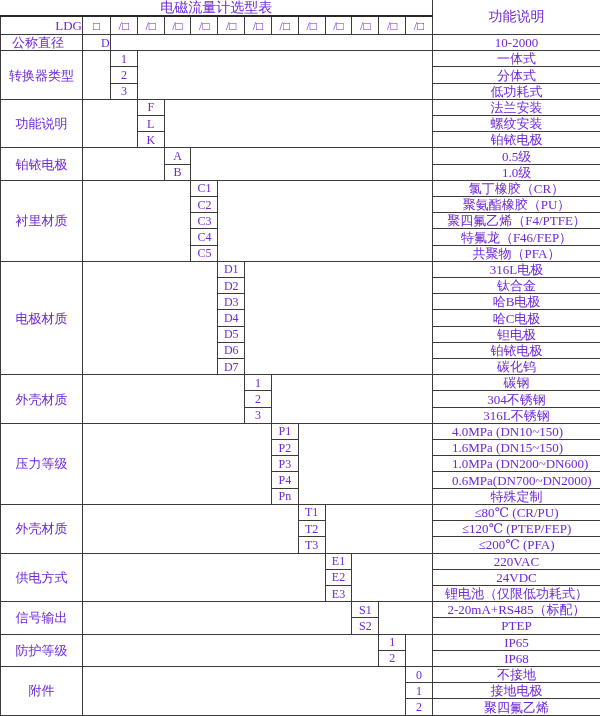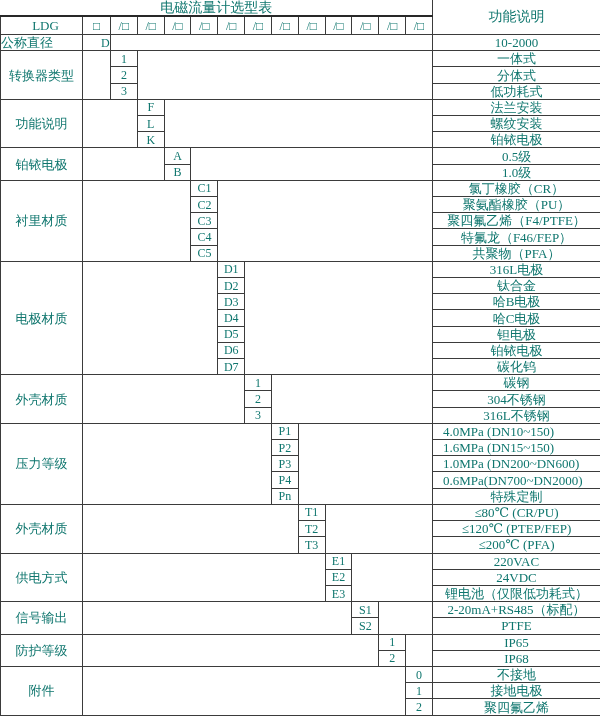--- a/index.html
+++ b/index.html
@@ -2,21 +2,21 @@
 <html><head>
 <meta charset="utf-8">
 <style>
   html,body{margin:0;padding:0;background:#fff;}
   body{width:600px;height:716px;overflow:hidden;}
   table{
     border-collapse:collapse;
     table-layout:fixed;
     width:600px;height:716px;
     font-family:"Liberation Serif","DejaVu Serif",serif;
-    color:#0f766e;
+    color:#6d28d9;
   }
   td{
     border:1px solid #3b3b3b;
     padding:0;
     font-size:13px;
     line-height:1;
     text-align:center;
     vertical-align:middle;
     overflow:hidden;
     white-space:nowrap;
@@ -26,26 +26,26 @@
     border-bottom:2px solid #282828;
     font-size:14px;
     height:15px;
   }
   td.fhdr{
     border-top:none;
     font-size:14px;
     margin-left:37px;
   }
   tr.hr2 td{height:17px;}
-  td.model{text-align:center;padding-left:8px;font-size:13px;}
+  td.model{text-align:right;padding-left:8px;font-size:13px;}
   td.code{font-size:12px;}
   td.code.dn{text-align:left;padding-left:18px;}
   td.lbl{font-size:13px;}
-  td.lbl.left{text-align:left;padding-left:0;}
-  td.desc.left{text-align:left;padding-left:10px;}
+  td.lbl.left{text-align:left;padding-left:11px;}
+  td.desc.left{text-align:left;padding-left:19px;}
   td.empty{background:#fff;}
 </style>
 </head>
 <body>
 
 <table>
   <colgroup>
     <col style="width:82px">
     <col style="width:28px">
     <col style="width:26.83px">
@@ -254,21 +254,21 @@
       </tr>
       <tr class="dr">
         <td class="lbl" rowspan="2">信号输出</td>
         <td class="empty" rowspan="2" colspan="10"></td>
         <td class="code">S1</td>
         <td class="empty" rowspan="2" colspan="2"></td>
         <td class="desc">2-20mA+RS485（标配）</td>
       </tr>
       <tr class="dr">
         <td class="code">S2</td>
-        <td class="desc">PTFE</td>
+        <td class="desc">PTEP</td>
       </tr>
       <tr class="dr">
         <td class="lbl" rowspan="2">防护等级</td>
         <td class="empty" rowspan="2" colspan="11"></td>
         <td class="code">1</td>
         <td class="empty" rowspan="2" colspan="1"></td>
         <td class="desc">IP65</td>
       </tr>
       <tr class="dr">
         <td class="code">2</td>

